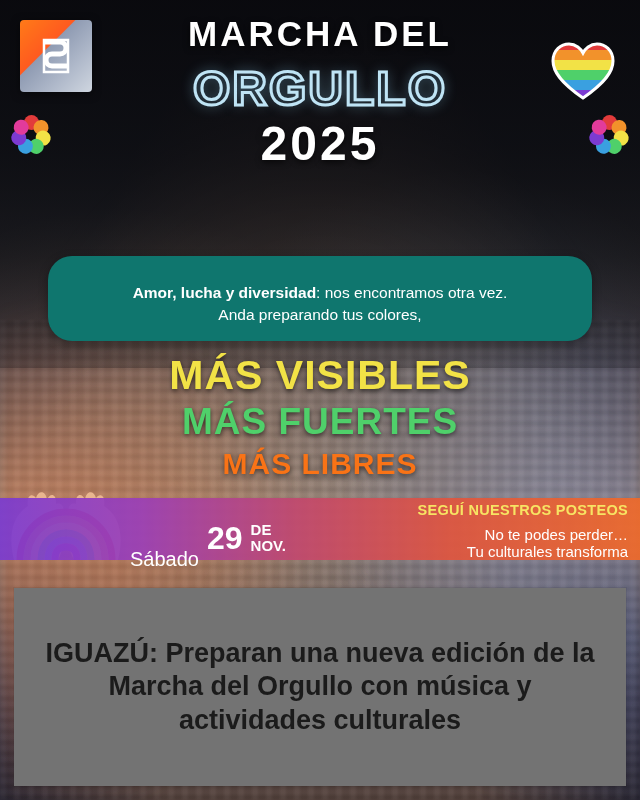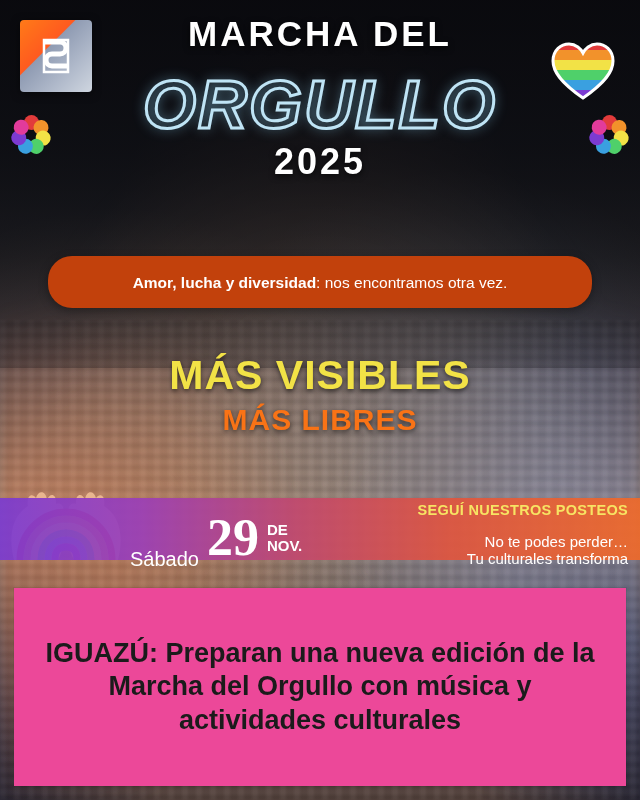--- a/index.html
+++ b/index.html
@@ -91,46 +91,45 @@
     width:120px; height:84px;
   }
 
   
   .titlewrap { position:absolute; left:0; right:0; top:14px; text-align:center; }
   .t-marcha {
     font-size:35px; font-weight:bold; letter-spacing:3px;
     color:#ffffff; text-shadow:0 2px 6px rgba(0,0,0,.75);
   }
   .t-orgullo {
-    margin-top:18px;
-    font-size:68px; font-weight:bold; letter-spacing:2px; line-height:.96;
+    margin-top:12px;
+    font-size:48px; font-weight:bold; letter-spacing:2px; line-height:.96;
     color:transparent;
     -webkit-text-stroke:3px #bfe4f5;
     text-shadow:0 0 14px rgba(140,210,245,.45);
-    font-style:italic;
   }
   .t-year {
     margin-top:4px;
-    font-size:36px; font-weight:bold; letter-spacing:3px;
+    font-size:48px; font-weight:bold; letter-spacing:3px;
     color:#ffffff; text-shadow:0 2px 6px rgba(0,0,0,.7);
   }
 
   .lead {
     position:absolute; left:40px; right:40px; top:190px;
     text-align:center; color:#fff;
     font-size:21px; line-height:1.42;
     text-shadow:0 2px 5px rgba(0,0,0,.75);
   }
   .lead b { font-weight:bold; }
 
   .callout {
     position:absolute; left:48px; right:48px; top:256px;
-    background:#c2410c;
+    background:#0f766e;
     border-radius:24px;
-    padding:16px 18px 14px;
+    padding:26px 18px 14px;
     text-align:center;
     color:#fff;
     font-size:15.5px; line-height:1.45;
     box-shadow:0 3px 10px rgba(0,0,0,.35);
   }
   .callout b { font-weight:bold; }
 
   .slogans { position:absolute; left:0; right:0; top:352px; text-align:center; }
   .sl {
     font-weight:bold; letter-spacing:1px;
@@ -144,36 +143,36 @@
   .bottombar {
     position:absolute; left:0; right:0; top:498px; height:62px;
     background:linear-gradient(90deg,#7b3bd1 0%,#9b3fb8 22%,#c2486f 46%,#e0553f 70%,#f06a2a 100%);
     opacity:.92;
   }
   .bb-date {
     position:absolute; left:130px; top:504px;
     display:flex; align-items:center; gap:8px; color:#fff;
   }
   .bb-sab { font-size:20px;margin-top:44px; }
-  .bb-num { font-size:52px; font-weight:bold; line-height:1;font-family:Liberation Serif, serif; }
+  .bb-num { font-size:32px; font-weight:bold; line-height:1; }
   .bb-mes { font-size:15px; font-weight:bold; line-height:1.02; text-align:left; }
 
   .bb-right {
     position:absolute; left:350px; right:12px; top:502px;
     text-align:right; color:#fff;
   }
   .bb-r1 { font-size:14.5px; font-weight:bold; color:#f7e463; letter-spacing:.3px; }
-  .bb-r2 { font-size:15px; margin-top:15px; }
+  .bb-r2 { font-size:15px; margin-top:8px; }
   .bb-r3 { font-size:15px; }
 
   
   .caption {
     position:absolute; left:14px; top:588px;
     width:612px; height:198px;
-    background:#ec4899;
+    background:#737373;
     display:flex; align-items:center; justify-content:center;
     padding:0 18px;
     box-shadow:0 0 0 1px rgba(0,0,0,.06);
   }
   .caption h1 {
     font-size:27px; font-weight:bold; line-height:1.24;
     color:#1b1b1b; text-align:center;
   }
 </style>
 </head>
@@ -254,24 +253,26 @@
     <div class="t-marcha">MARCHA DEL</div>
     <div class="t-orgullo">ORGULLO</div>
     <div class="t-year">2025</div>
   </div>
 
 
   <div class="callout">
     <div>
       <b>Amor, lucha y diversidad</b><span>: nos encontramos otra vez.</span>
     </div>
+    <div>Anda preparando tus colores,</div>
   </div>
 
   <div class="slogans">
     <div class="sl sl1">MÁS VISIBLES</div>
+    <div class="sl sl2">MÁS FUERTES</div>
     <div class="sl sl3">MÁS LIBRES</div>
   </div>
 
   <div class="bottombar"></div>
 
   <div class="bb-date">
     <div class="bb-sab">Sábado</div>
     <div class="bb-num">29</div>
     <div class="bb-mes">
       <div>DE</div>

